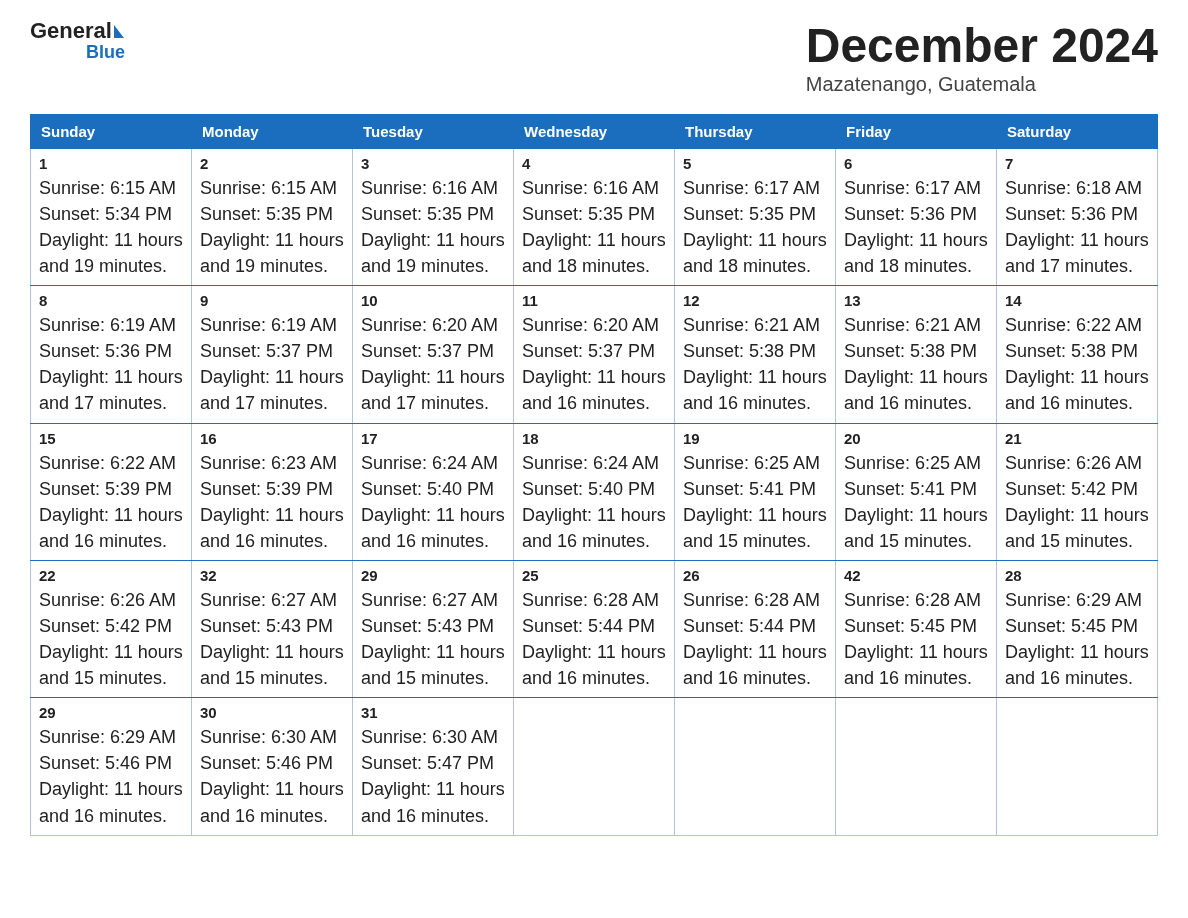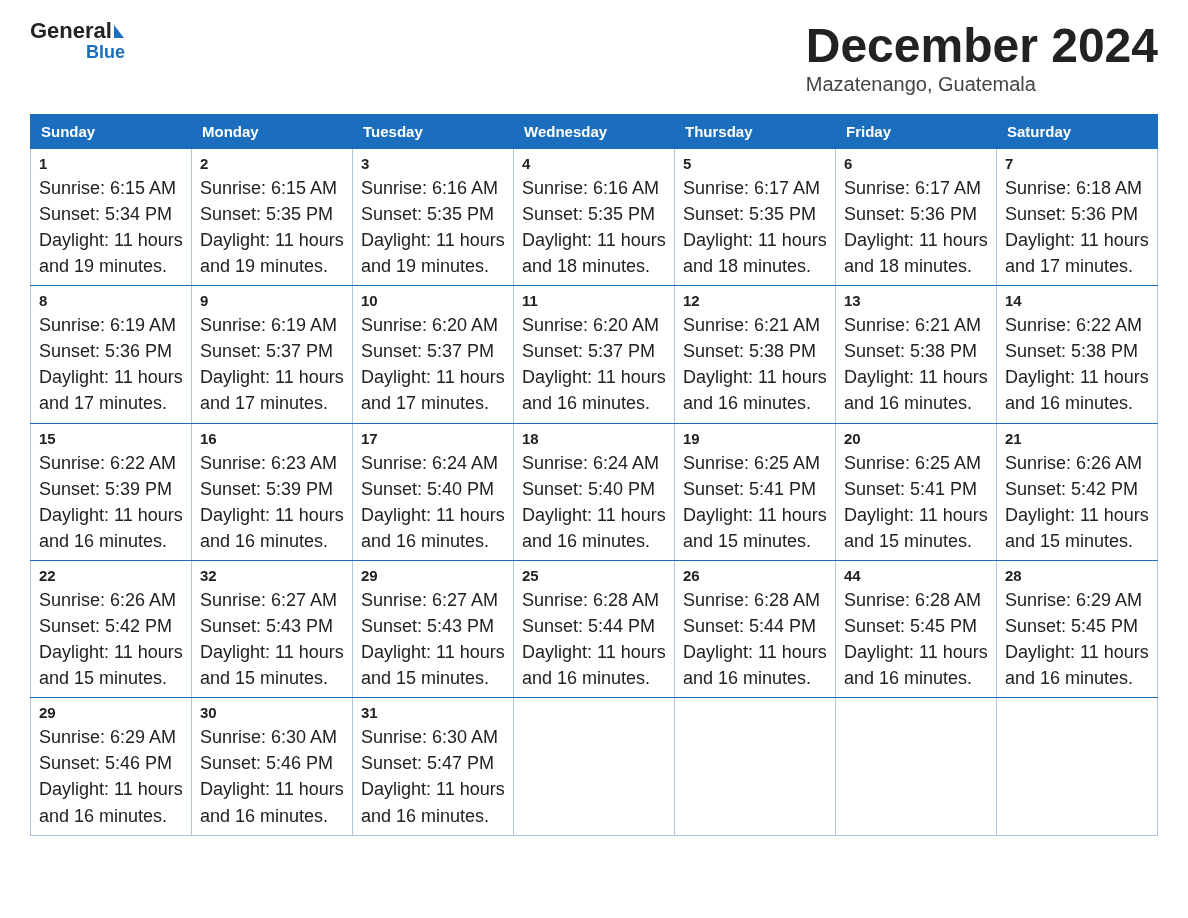--- a/index.html
+++ b/index.html
@@ -157,21 +157,21 @@
         <td><span class="day-num">19</span><span class="day-info">Sunrise: 6:25 AM<br>Sunset: 5:41 PM<br>Daylight: 11 hours and 15 minutes.</span></td>
         <td><span class="day-num">20</span><span class="day-info">Sunrise: 6:25 AM<br>Sunset: 5:41 PM<br>Daylight: 11 hours and 15 minutes.</span></td>
         <td><span class="day-num">21</span><span class="day-info">Sunrise: 6:26 AM<br>Sunset: 5:42 PM<br>Daylight: 11 hours and 15 minutes.</span></td>
       </tr>
       <tr>
         <td><span class="day-num">22</span><span class="day-info">Sunrise: 6:26 AM<br>Sunset: 5:42 PM<br>Daylight: 11 hours and 15 minutes.</span></td>
         <td><span class="day-num">32</span><span class="day-info">Sunrise: 6:27 AM<br>Sunset: 5:43 PM<br>Daylight: 11 hours and 15 minutes.</span></td>
         <td><span class="day-num">29</span><span class="day-info">Sunrise: 6:27 AM<br>Sunset: 5:43 PM<br>Daylight: 11 hours and 15 minutes.</span></td>
         <td><span class="day-num">25</span><span class="day-info">Sunrise: 6:28 AM<br>Sunset: 5:44 PM<br>Daylight: 11 hours and 16 minutes.</span></td>
         <td><span class="day-num">26</span><span class="day-info">Sunrise: 6:28 AM<br>Sunset: 5:44 PM<br>Daylight: 11 hours and 16 minutes.</span></td>
-        <td><span class="day-num">44</span><span class="day-info">Sunrise: 6:28 AM<br>Sunset: 5:45 PM<br>Daylight: 11 hours and 16 minutes.</span></td>
+        <td><span class="day-num">42</span><span class="day-info">Sunrise: 6:28 AM<br>Sunset: 5:45 PM<br>Daylight: 11 hours and 16 minutes.</span></td>
         <td><span class="day-num">28</span><span class="day-info">Sunrise: 6:29 AM<br>Sunset: 5:45 PM<br>Daylight: 11 hours and 16 minutes.</span></td>
       </tr>
       <tr>
         <td><span class="day-num">29</span><span class="day-info">Sunrise: 6:29 AM<br>Sunset: 5:46 PM<br>Daylight: 11 hours and 16 minutes.</span></td>
         <td><span class="day-num">30</span><span class="day-info">Sunrise: 6:30 AM<br>Sunset: 5:46 PM<br>Daylight: 11 hours and 16 minutes.</span></td>
         <td><span class="day-num">31</span><span class="day-info">Sunrise: 6:30 AM<br>Sunset: 5:47 PM<br>Daylight: 11 hours and 16 minutes.</span></td>
         <td></td>
         <td></td>
         <td></td>
         <td></td>

